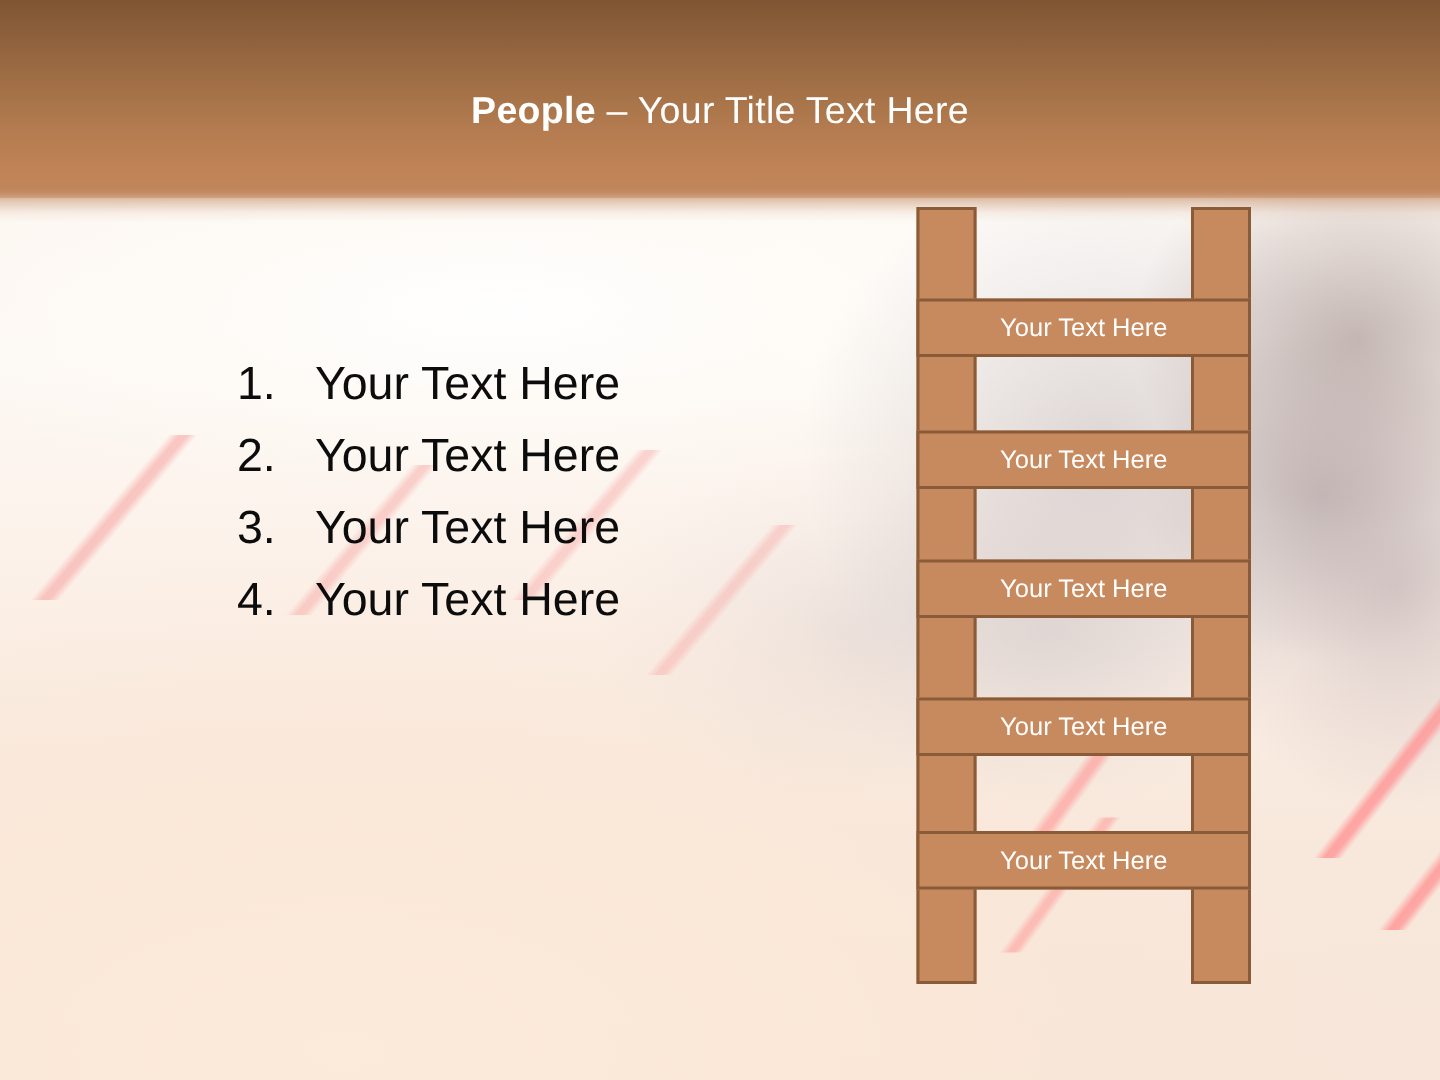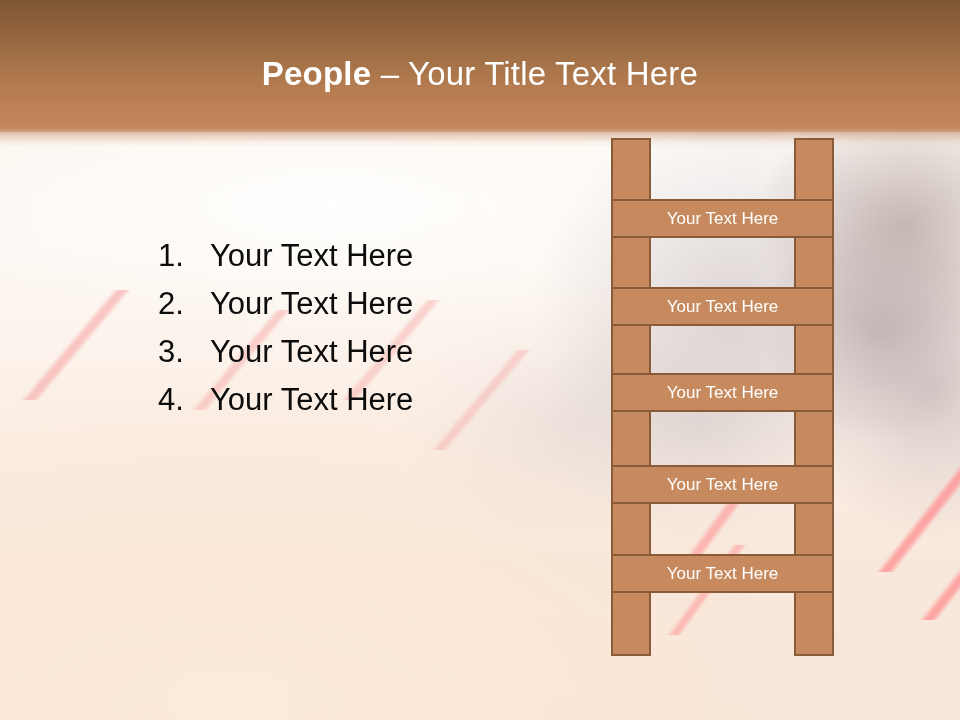--- a/index.html
+++ b/index.html
@@ -98,21 +98,21 @@
     pointer-events: none;
   }
 
   .title {
     position: absolute;
     left: 0;
     top: 52px;
     width: 960px;
     text-align: center;
     color: #FFFFFF;
-    font-size: 33px;
+    font-size: 25px;
     line-height: 44px;
     letter-spacing: 0.2px;
     white-space: nowrap;
   }
   .title .emph {
     font-weight: bold;
   }
   .title .rest {
     font-weight: normal;
   }

